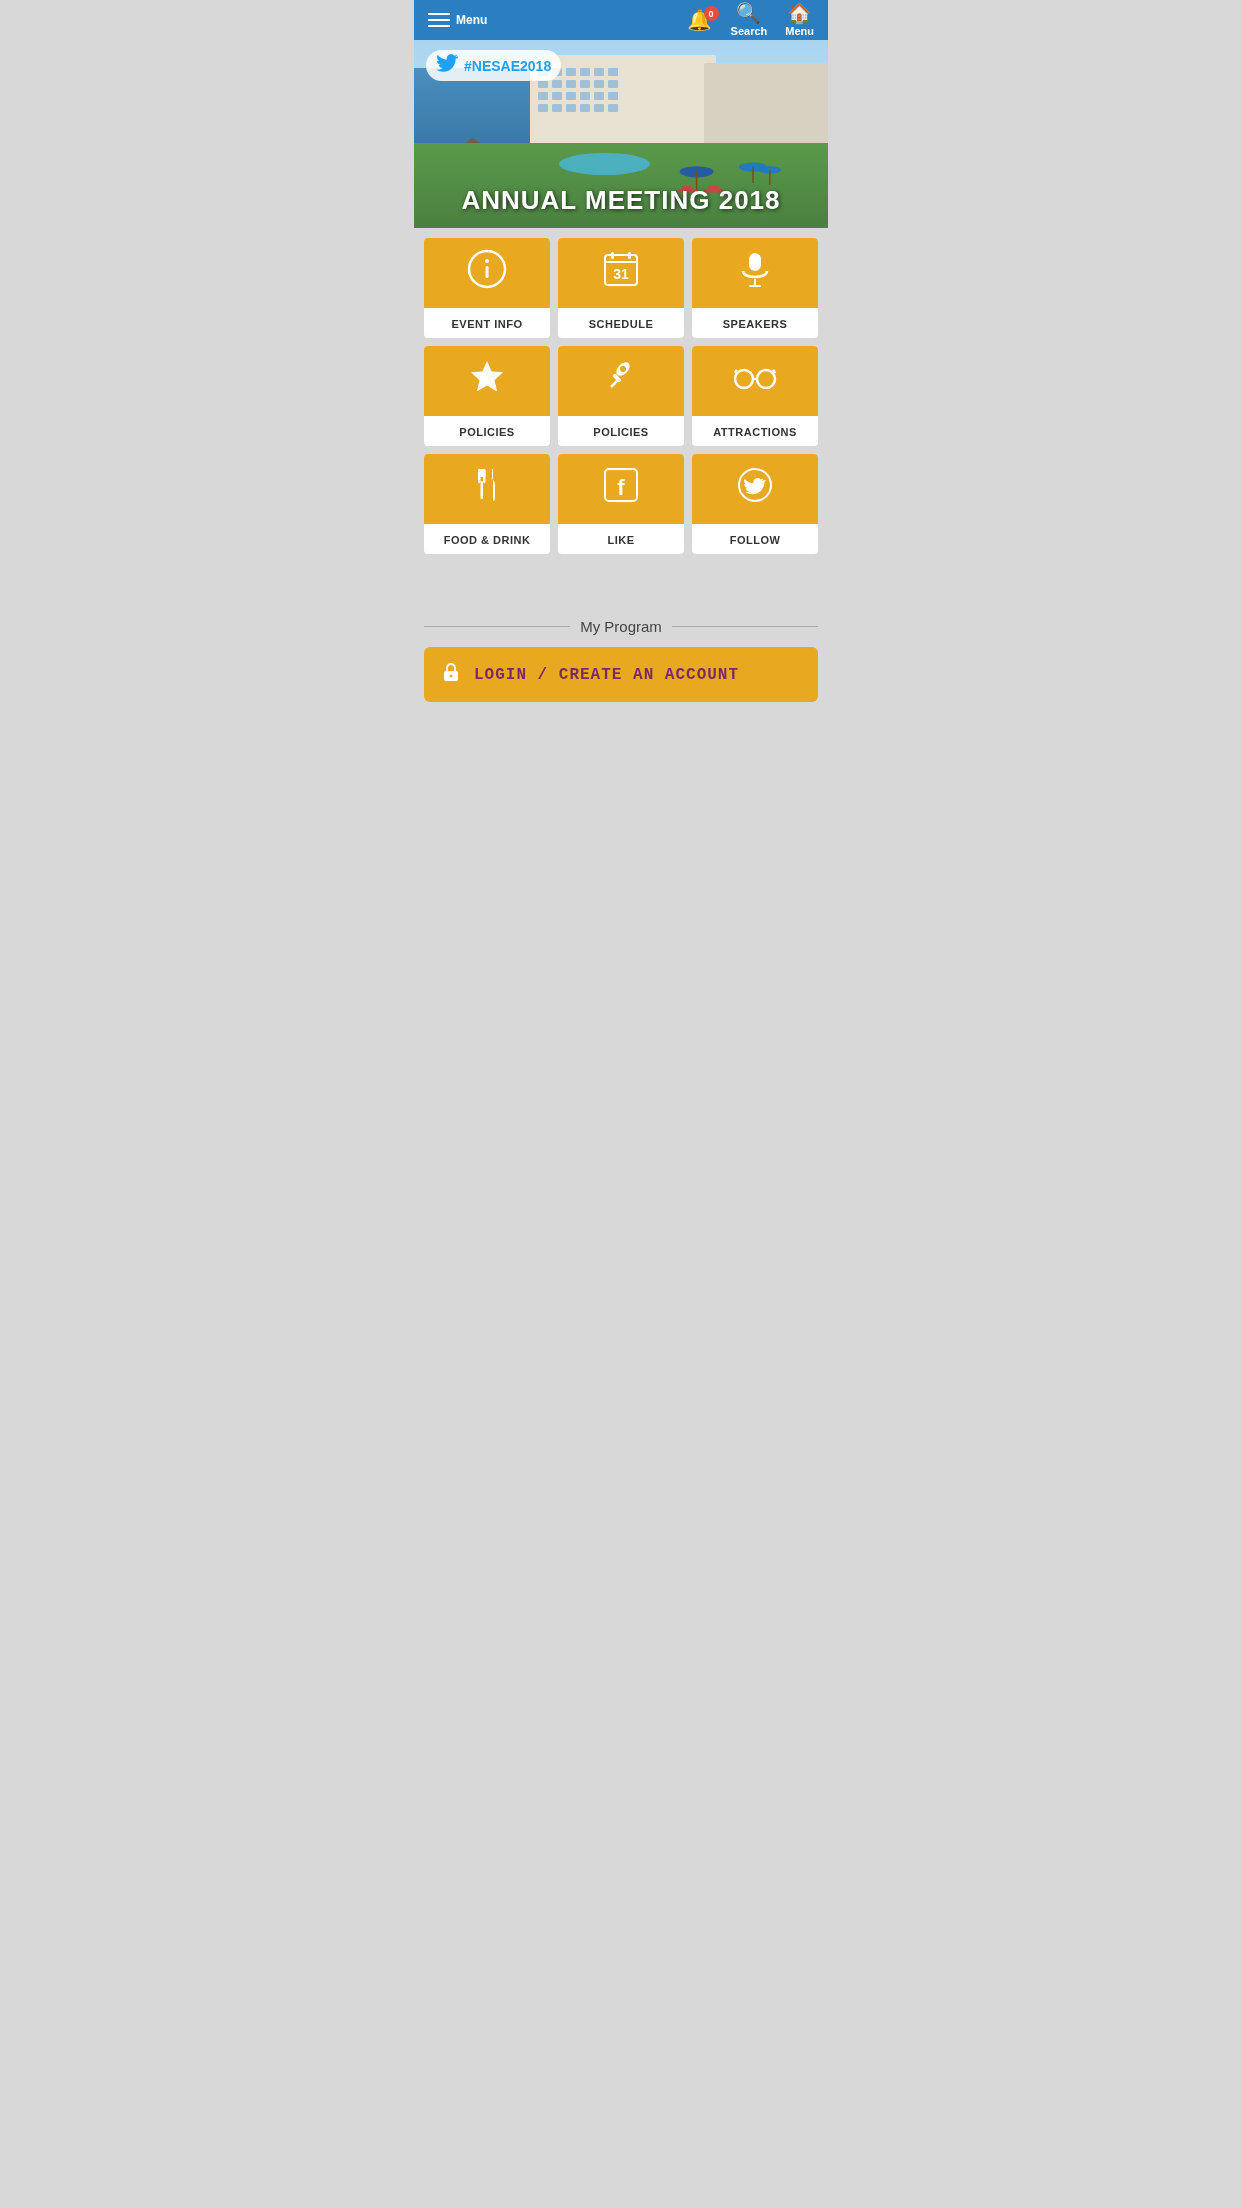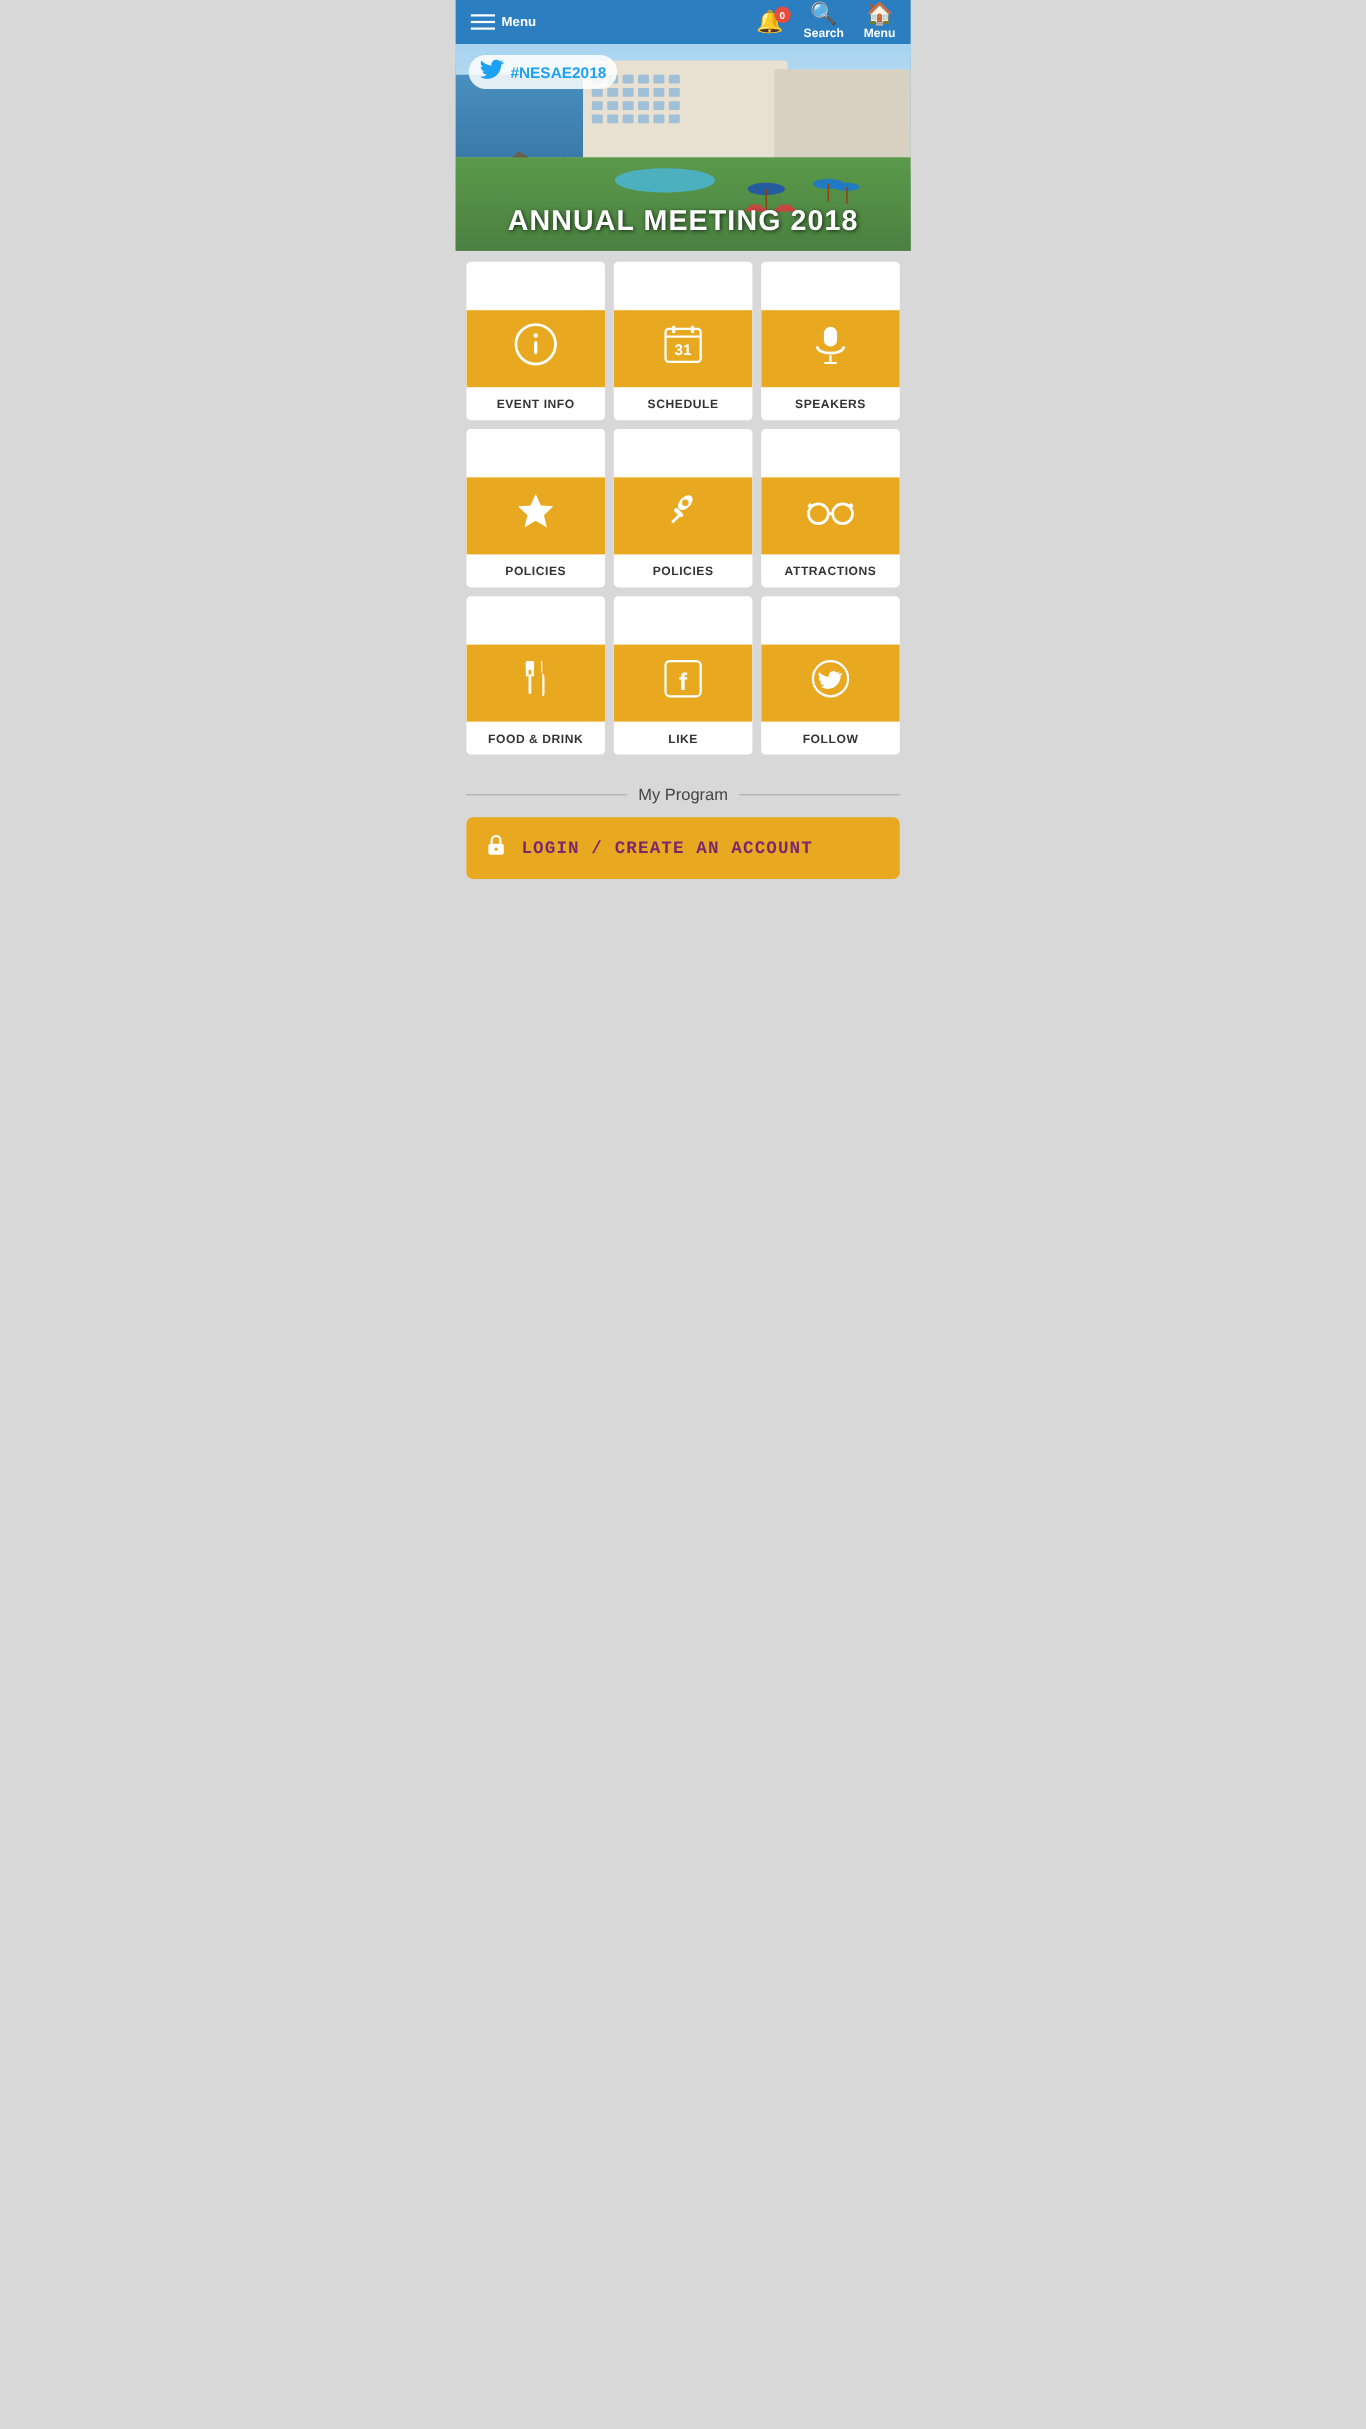--- a/index.html
+++ b/index.html
@@ -215,21 +215,20 @@
       display: flex;
       flex-direction: column;
     }
 
     .tile-icon-area {
       background: #e8a820;
       display: flex;
       align-items: center;
       justify-content: center;
       height: 70px;
-      margin-top: 44px;
     }
 
     .tile-icon {
       font-size: 32px;
       color: white;
     }
 
     .tile-label-area {
       padding: 6px 4px;
       text-align: center;
@@ -245,20 +244,21 @@
     
     .my-program-section {
       padding: 18px 10px 10px 10px;
     }
 
     .my-program-divider-row {
       display: flex;
       align-items: center;
       gap: 10px;
       margin-bottom: 12px;
+      margin-top: 36px;
     }
 
     .divider-line {
       flex: 1;
       height: 1px;
       background: #aaa;
     }
 
     .my-program-label {
       font-size: 15px;

